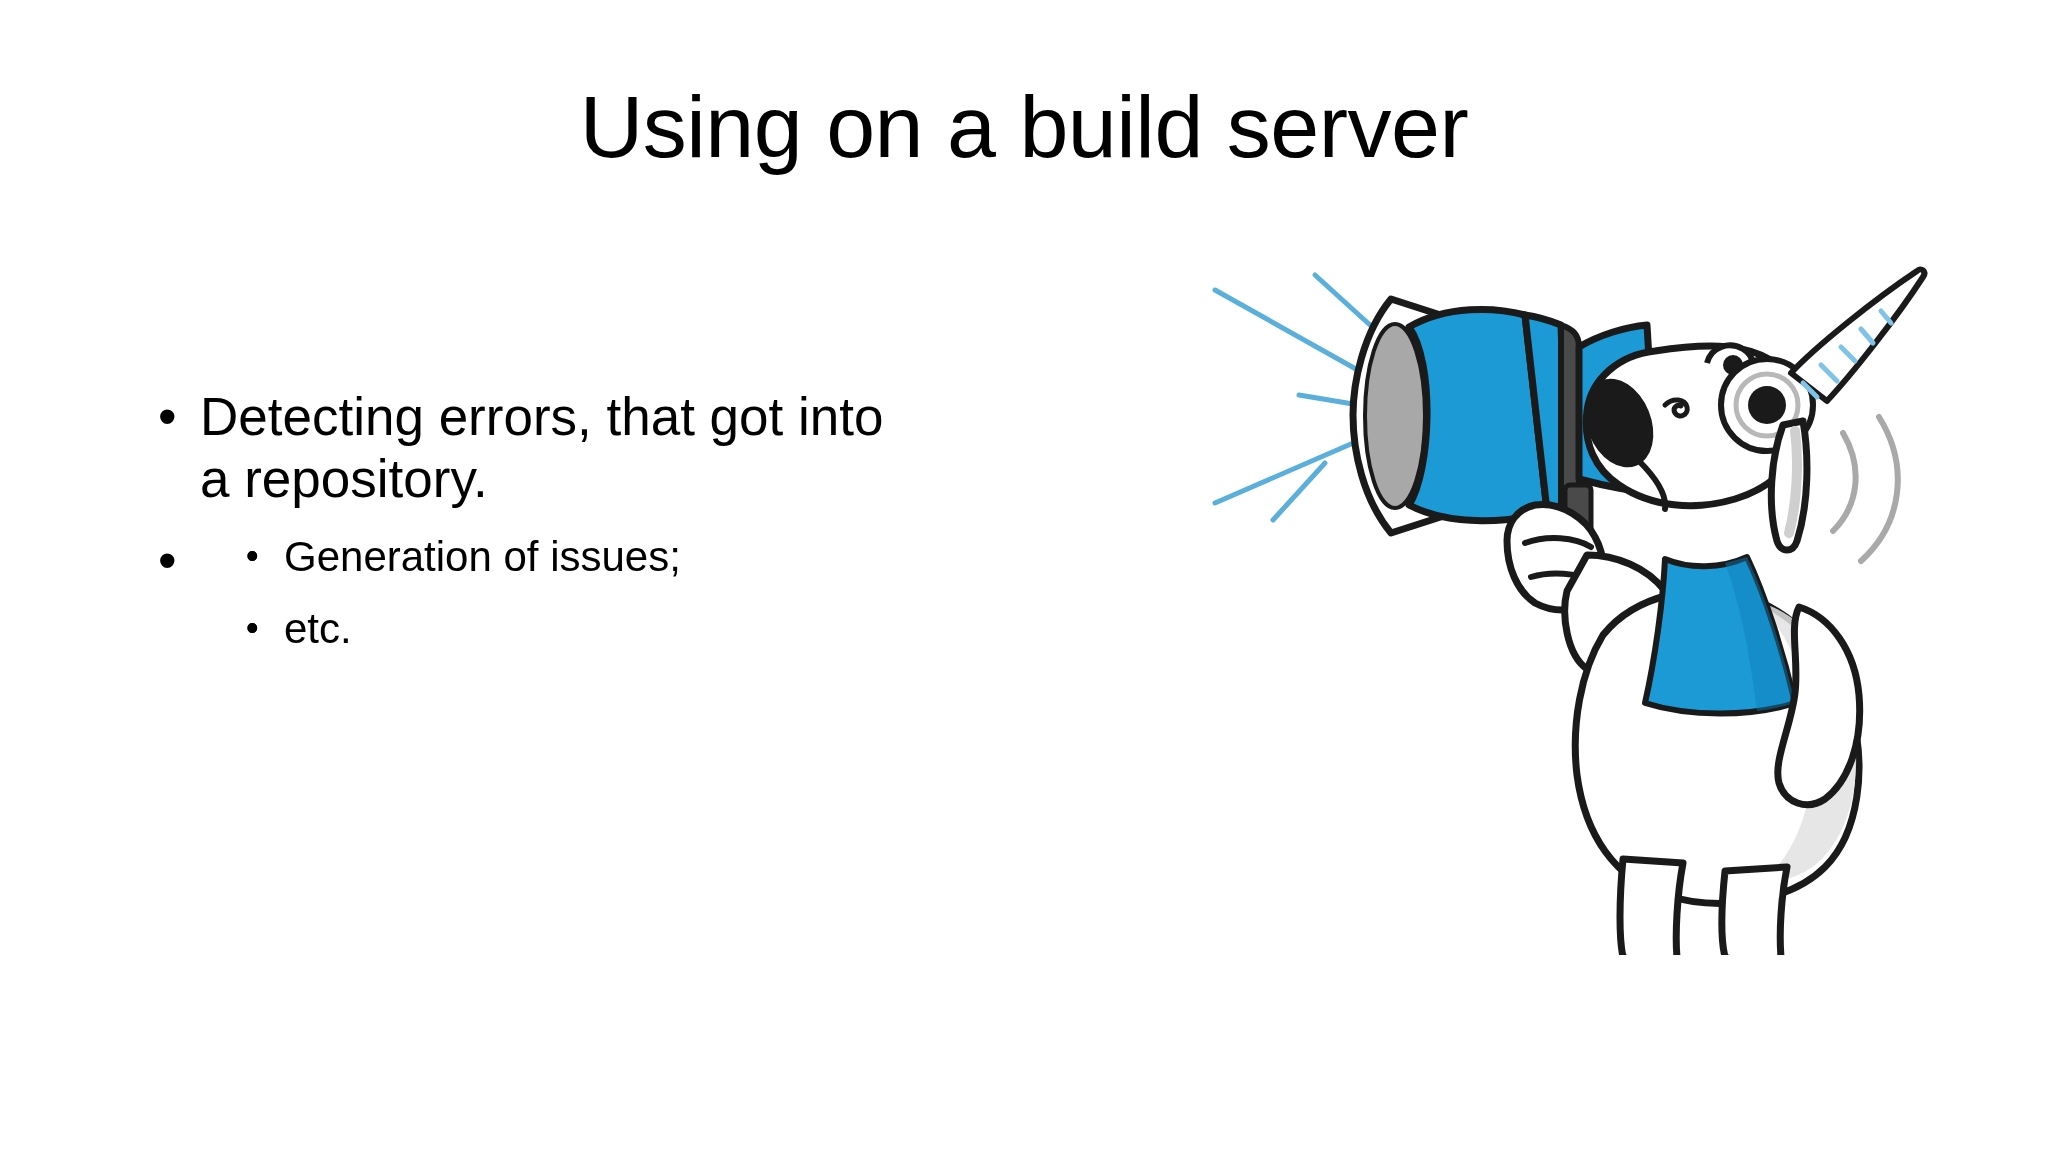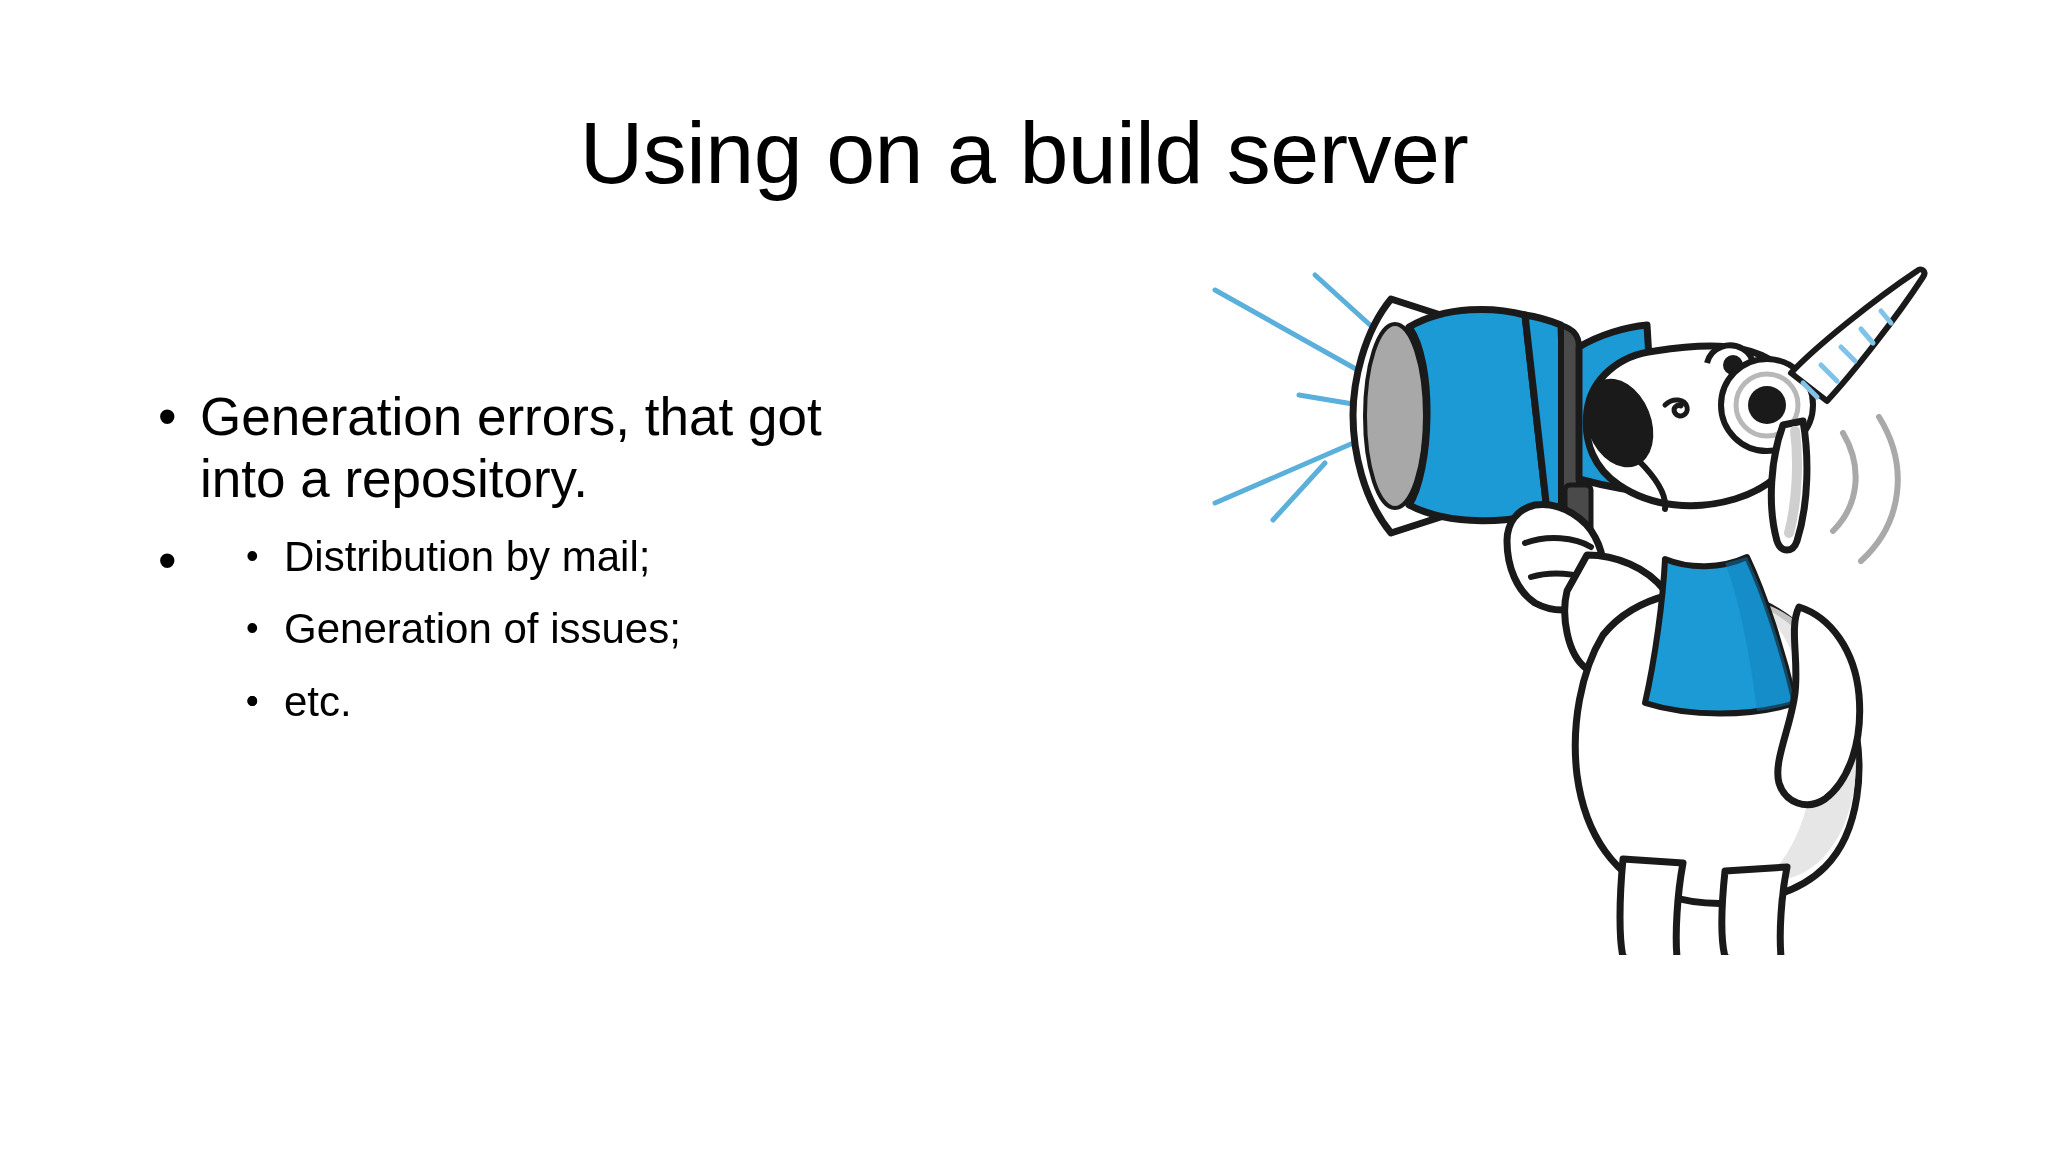--- a/index.html
+++ b/index.html
@@ -19,21 +19,21 @@
   .slide {
     position: absolute;
     inset: 0;
     background: #ffffff;
   }
 
   
   .slide-title {
     position: absolute;
     left: 0;
-    top: 107px;
+    top: 81px;
     width: 2048px;
     text-align: center;
     font-size: 88px;
     font-weight: 400;
     line-height: 1.05;
     letter-spacing: -0.5px;
     color: #000000;
     white-space: nowrap;
   }
 
@@ -99,32 +99,31 @@
 <body>
 
 <div class="slide">
 
   <div class="slide-title">Using on a build server</div>
 
   <div class="body-block">
 
     <div class="bullet-l1">
       <span class="marker">•</span>
-      <span class="txt">Generation errors, that got into a repository.</span>
+      <span class="txt">Detecting errors, that got into a repository.</span>
     </div>
 
     <div class="bullet-l1">
       <span class="marker">•</span>
     </div>
 
     <div class="sublist">
 
       <div class="bullet-l2">
         <span class="marker">•</span>
-        <span>Distribution by mail;</span>
       </div>
 
       <div class="bullet-l2">
         <span class="marker">•</span>
         <span>Generation of issues;</span>
       </div>
 
       <div class="bullet-l2">
         <span class="marker">•</span>
       </div>

